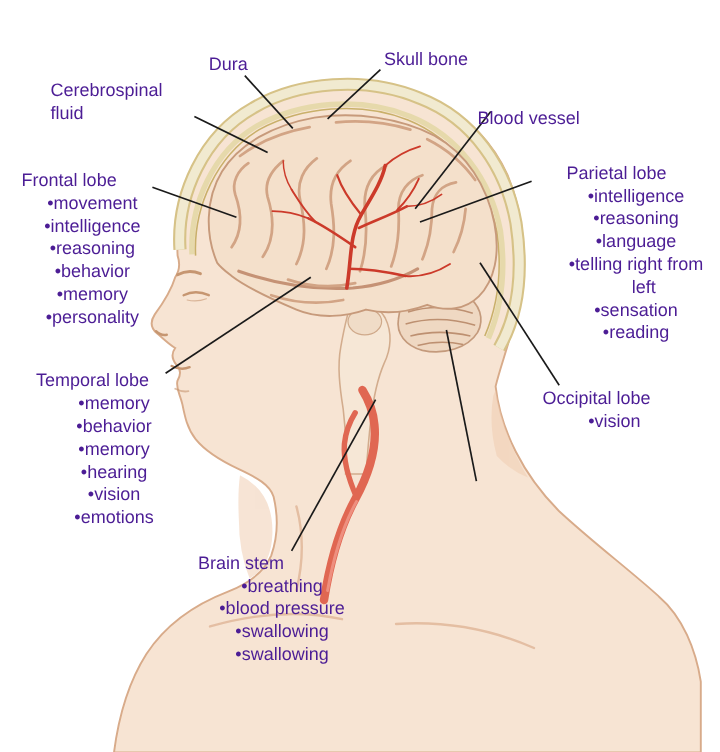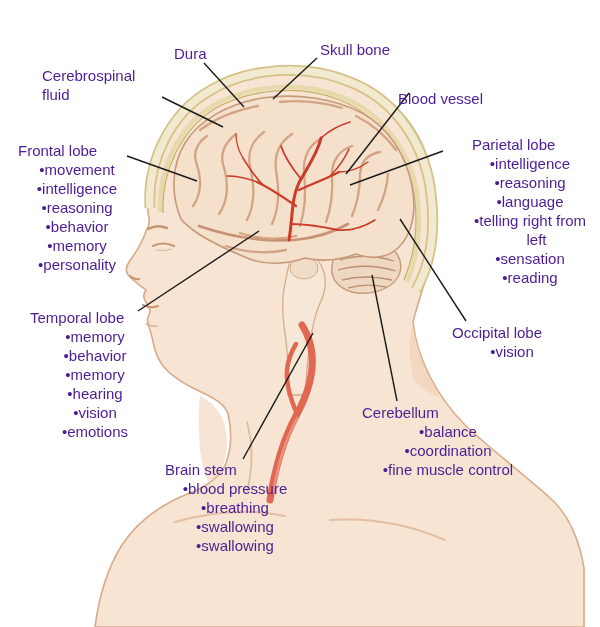--- a/index.html
+++ b/index.html
@@ -218,34 +218,25 @@
   </div>
 
   <div class="label" style="left:452px; top:323px; width:120px;">
     <div class="label-title">Occipital lobe</div>
     <ul class="label-items">
 
     <li class="label-item">vision</li>
       </ul>
   </div>
 
-  <div class="label" style="left:362px; top:403px; width:172px;">
-    <div class="label-title">Cerebellum</div>
-    <ul class="label-items">
-
-    <li class="label-item">balance</li>
-        <li class="label-item">coordination</li>
-        <li class="label-item">fine muscle control</li>
-      </ul>
-  </div>
 
   <div class="label" style="left:165px; top:460px; width:140px;">
     <div class="label-title">Brain stem</div>
     <ul class="label-items">
 
-    <li class="label-item">blood pressure</li>
-        <li class="label-item">breathing</li>
+    <li class="label-item">breathing</li>
+        <li class="label-item">blood pressure</li>
         <li class="label-item">swallowing</li>
         <li class="label-item">swallowing</li>
       </ul>
   </div>
 
 </div>
 
 </body></html>

